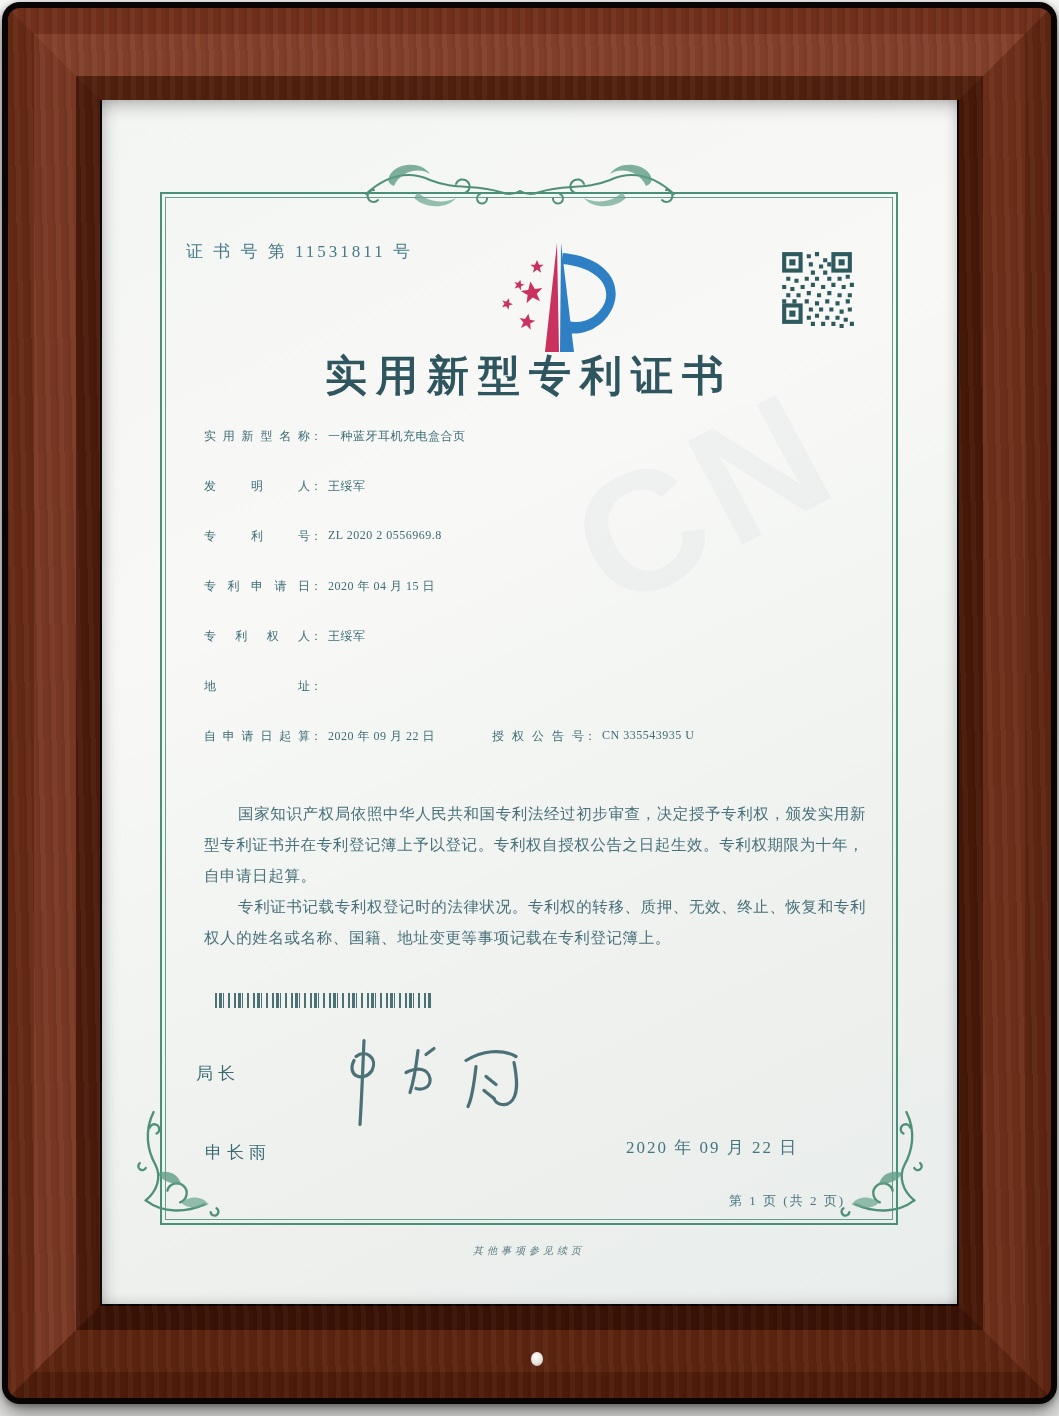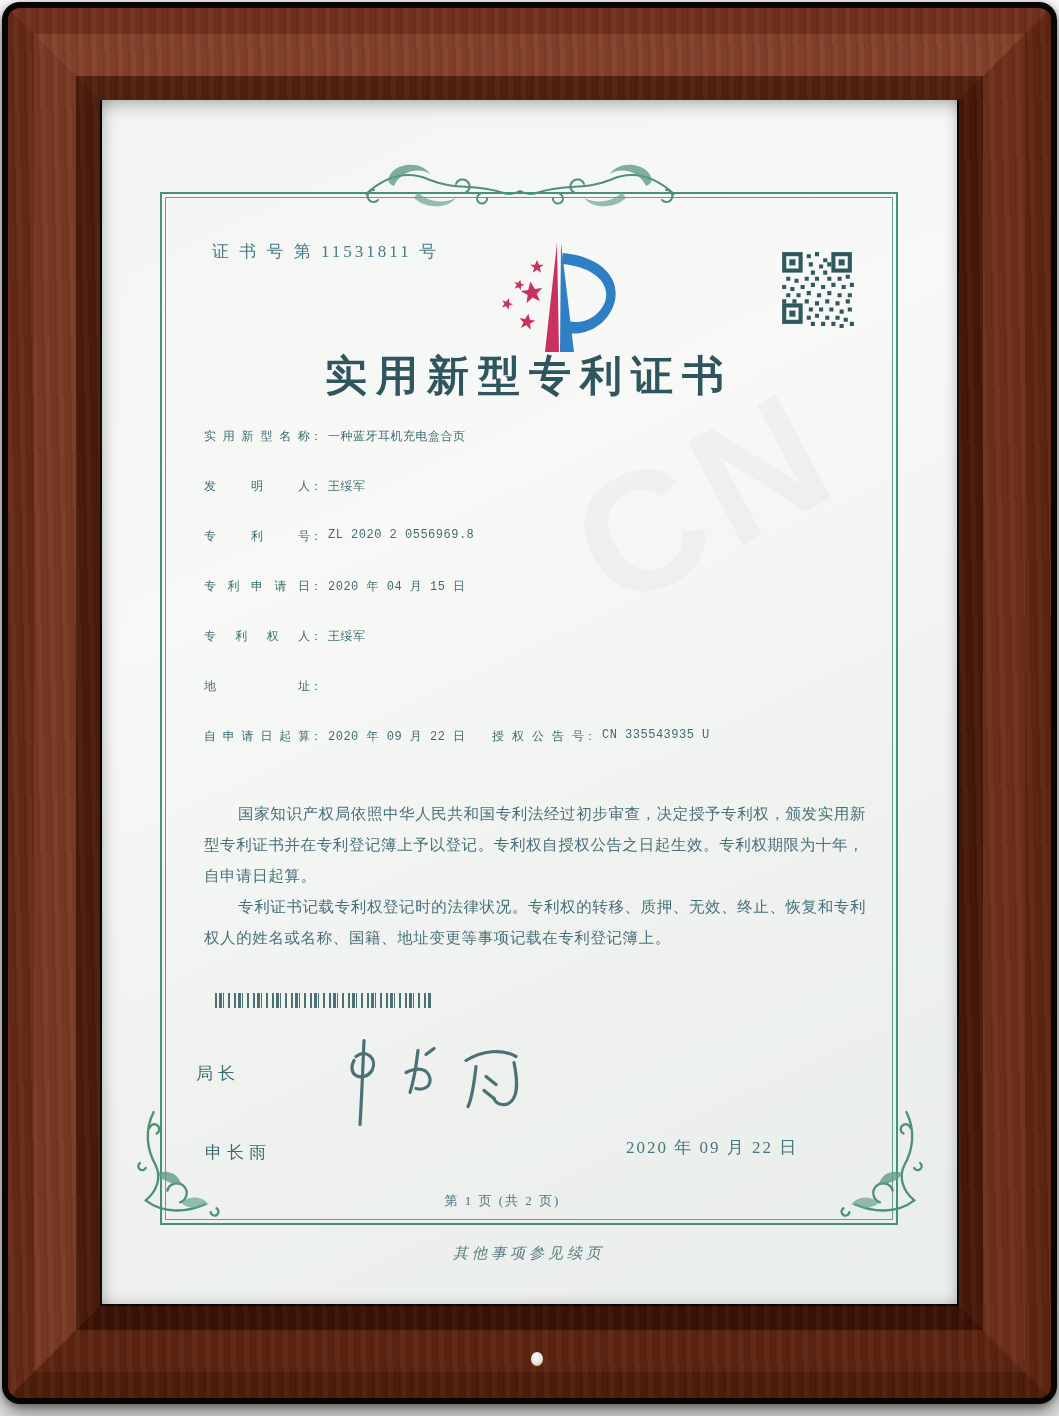--- a/index.html
+++ b/index.html
@@ -57,37 +57,37 @@
   }
   .ornament { position:absolute; pointer-events:none; }
   .ornament svg { display:block; }
   .watermark {
     position:absolute; left:470px; top:300px; font-size:170px; font-weight:bold;
     color:rgba(110,125,150,.055); transform:rotate(-28deg);
     font-family:"Liberation Sans","DejaVu Sans",sans-serif; letter-spacing:10px;
   }
   
   .cert-no {
-    position:absolute; left:110px; top:140px;
+    position:absolute; left:84px; top:140px;
     font-size:17px; letter-spacing:3px; color:#477a87;
   }
   .logo { position:absolute; left:335px; top:140px; }
   .qr { position:absolute; left:678px; top:148px; }
   .cert-title {
     position:absolute; left:58px; top:248px; width:738px; text-align:center;
     font-size:42px; font-weight:700; color:#2f555e; letter-spacing:9px;
   }
   .fields { position:absolute; left:102px; top:328px; width:664px; color:#3c6b74; font-size:12px; }
   .frow { height:50px; display:flex; align-items:flex-start; }
   .flabel {
     display:inline-block; width:106px; text-align:justify; text-align-last:justify;
     flex:none;
   }
   .fcolon { flex:none; margin-right:6px; }
-  .fvalue { letter-spacing:.5px;font-family:Liberation Mono, monospace; }
+  .fvalue { letter-spacing:.5px; }
   .grant-row { position:relative; }
   .grant-cell2 { position:absolute; left:288px; top:0; display:flex; }
   .grant-cell2 .flabel { width:92px; }
   .paras {
     position:absolute; left:102px; top:698px; width:668px;
     font-size:15.5px; line-height:31px; color:#48707a; 
     letter-spacing:.6px;
   }
   .paras p { text-indent:2.2em; }
   .barcode {
@@ -97,26 +97,26 @@
       #2e5a60 4px 7px, transparent 7px 8px,
       #2e5a60 8px 9px, transparent 9px 13px,
       #2e5a60 13px 15px, transparent 15px 19px);
     opacity:.85;
   }
   .director-title { position:absolute; left:94px; top:962px; font-size:17px; letter-spacing:5px; color:#3c6b74; }
   .director-name  { position:absolute; left:103px; top:1041px; font-size:17px; letter-spacing:5px; color:#3c6b74; }
   .signature { position:absolute; left:224px; top:930px; }
   .sign-date { position:absolute; left:524px; top:1036px; font-size:17px; letter-spacing:2px; color:#47757f; }
   .page-info {
-    position:absolute; left:58px; top:1092px; width:685px; text-align:center;
+    position:absolute; left:58px; top:1092px; width:685px; text-align:right;
     font-size:13px; letter-spacing:2px; color:#4a7680;
   }
   .footer-note {
     position:absolute; left:58px; top:1144px; width:738px; text-align:center;
-    font-size:15px; letter-spacing:4px; color:#5a7d84; font-style:italic;
+    font-size:10px; letter-spacing:4px; color:#5a7d84; font-style:italic;
   }
 </style>
 </head>
 <body>
 
 <div class="frame-black">
   <div class="wood1">
     <div class="wood2">
       <div class="wood3"></div>
     </div>

